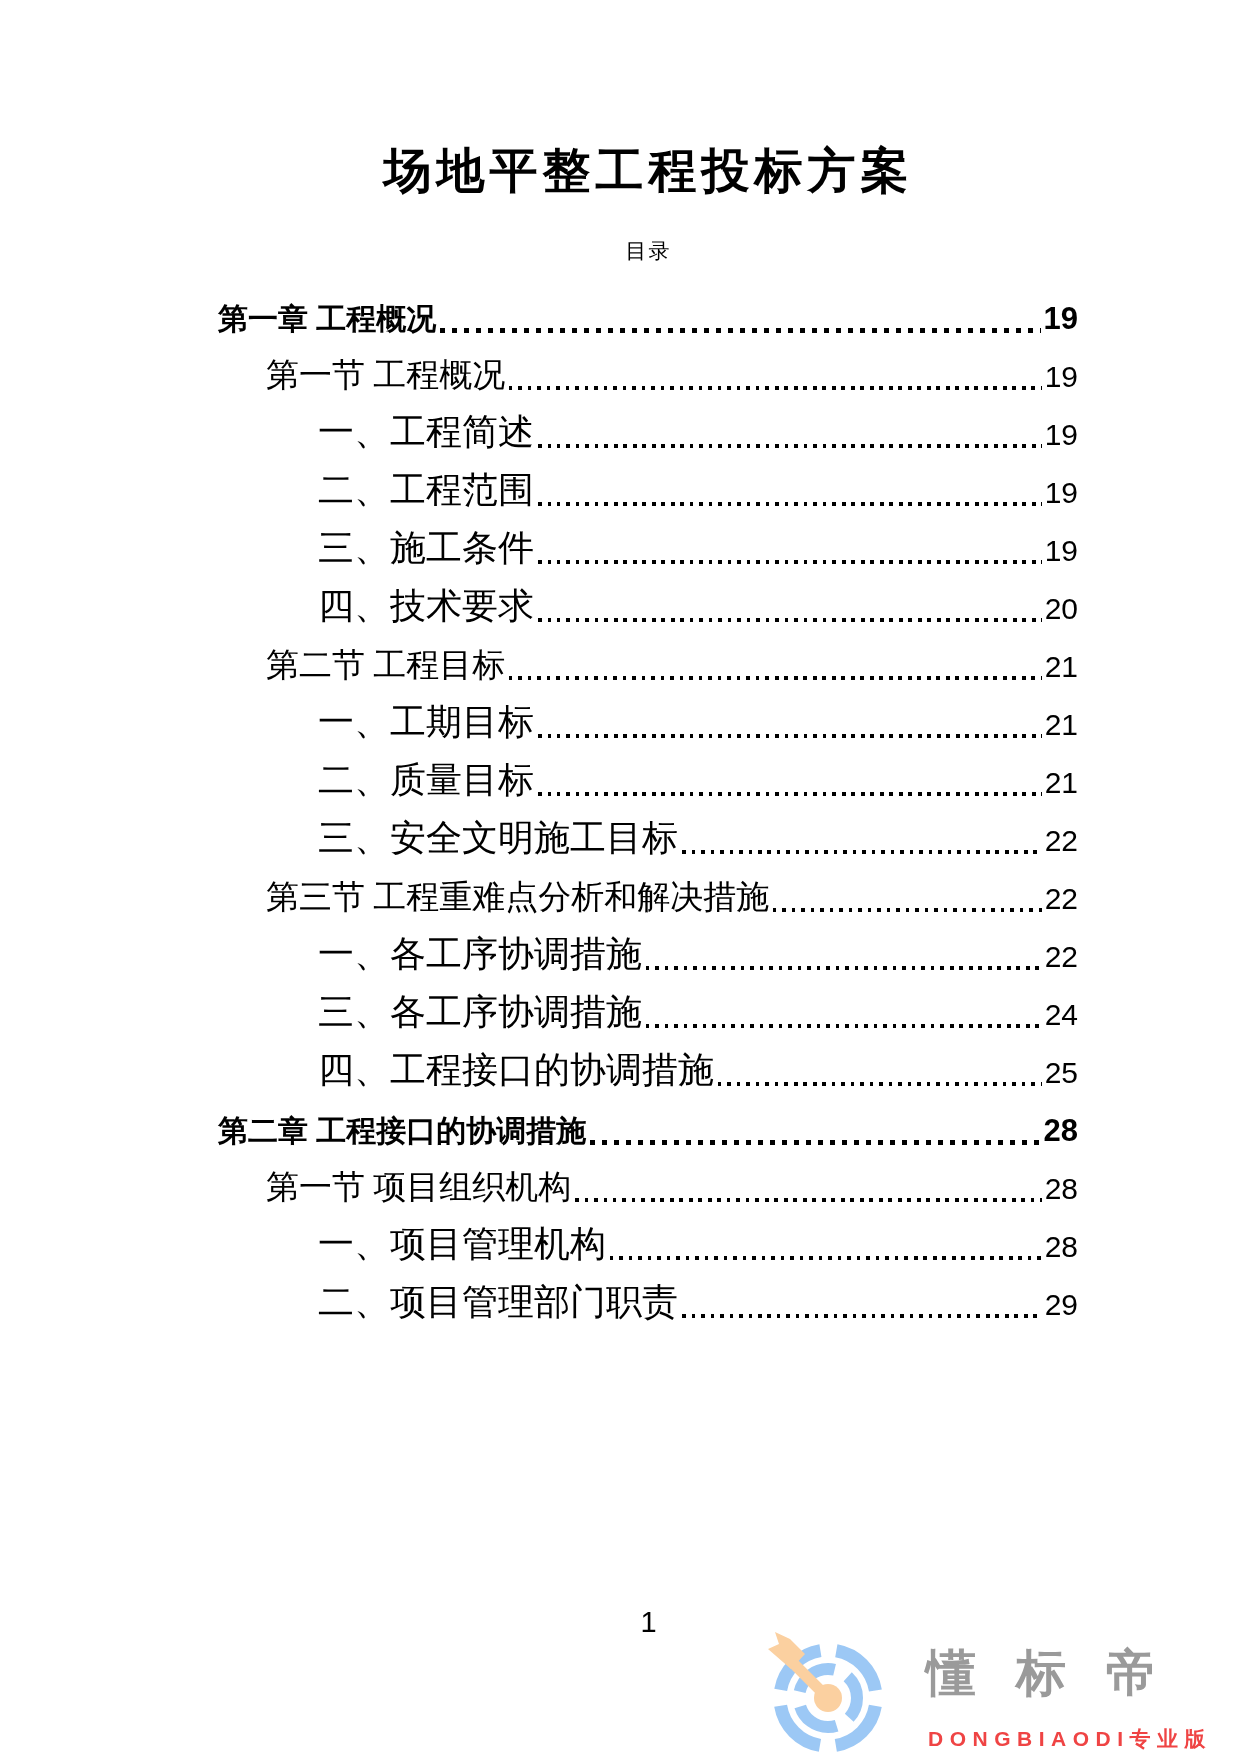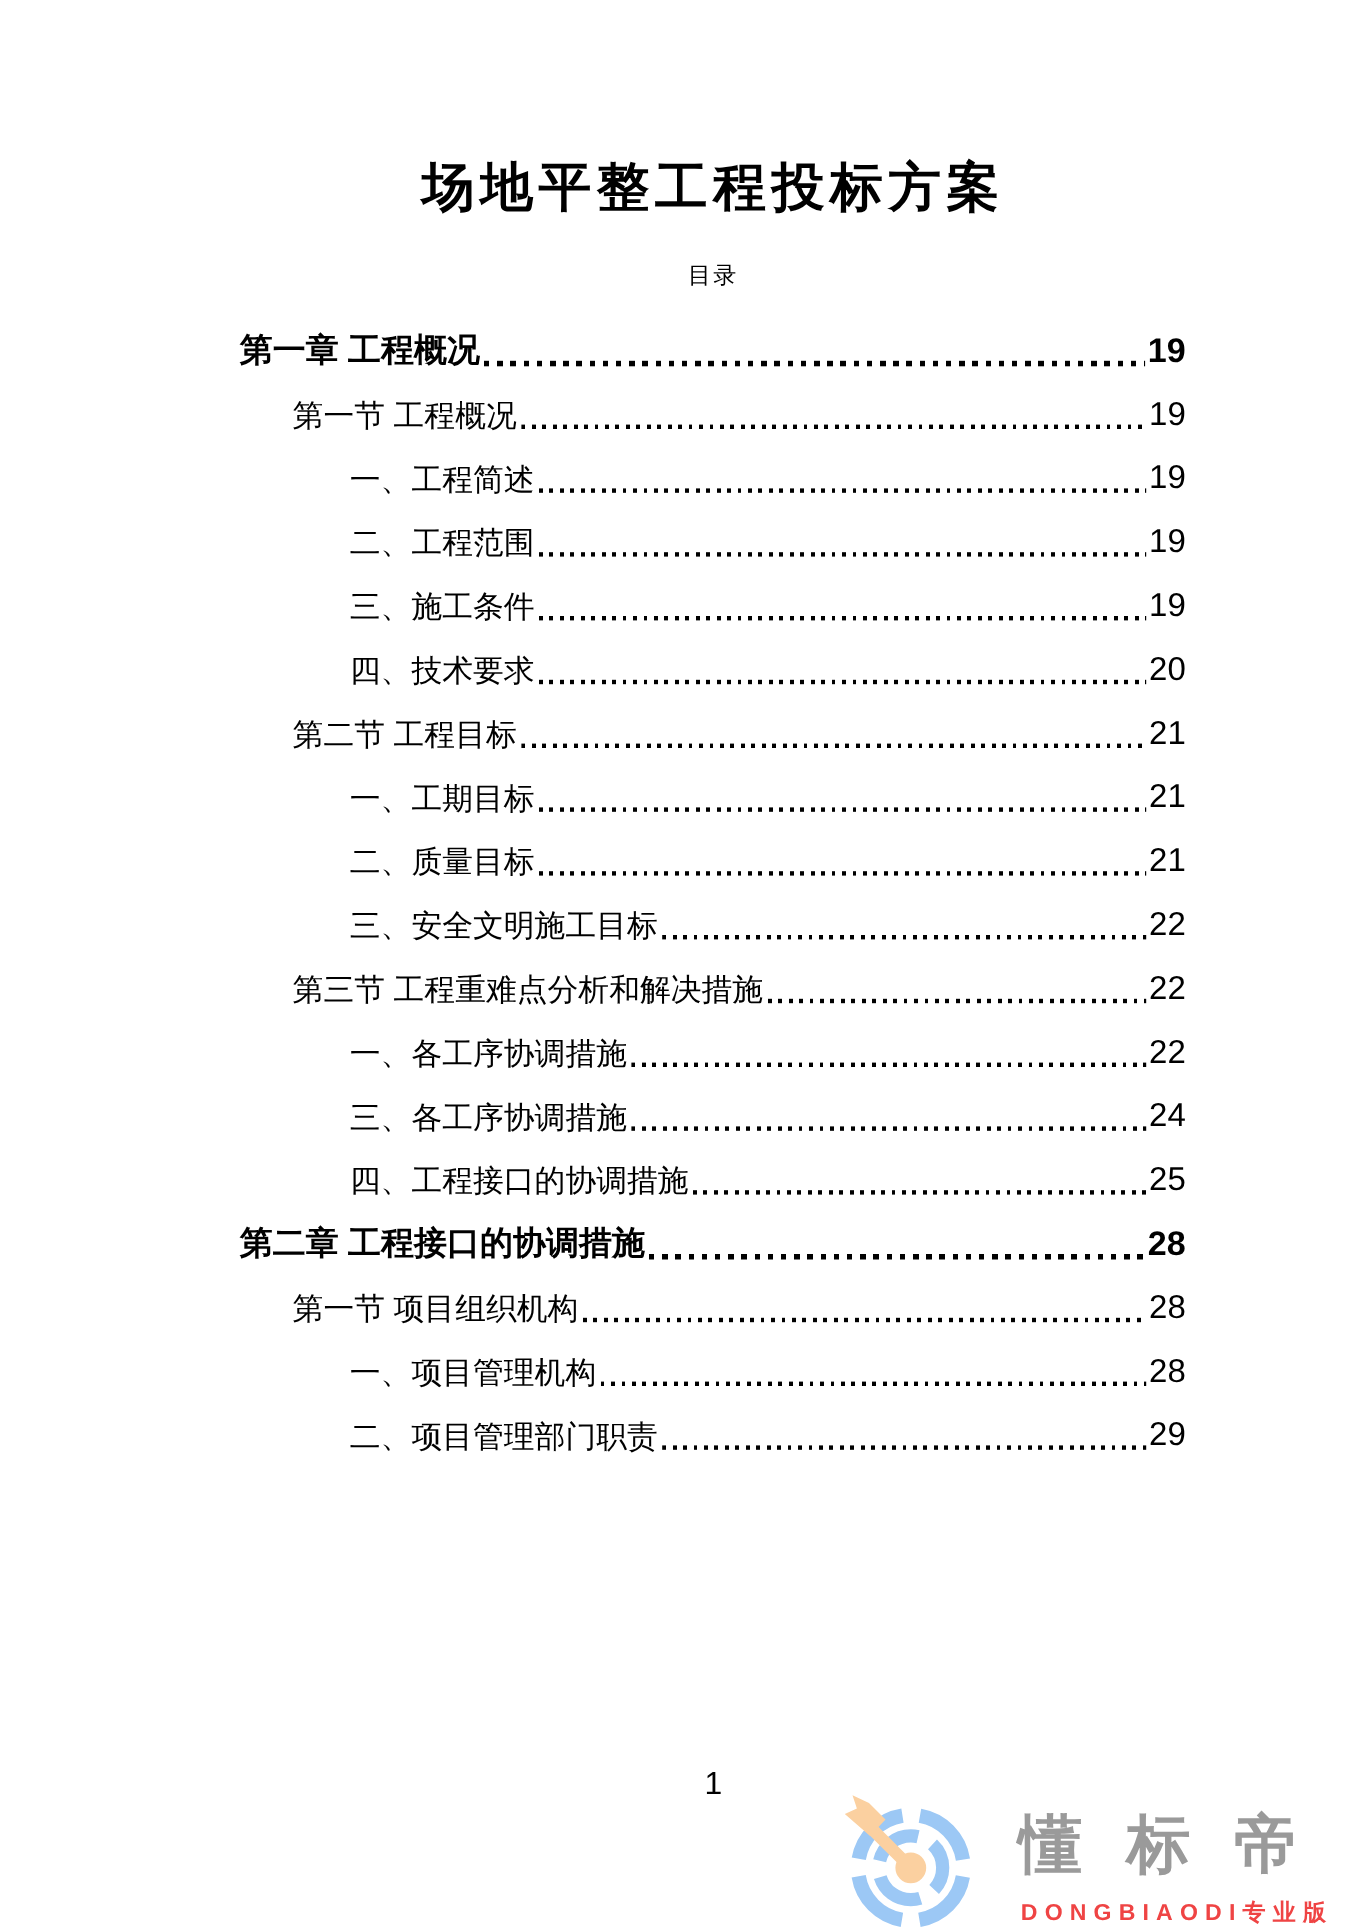--- a/index.html
+++ b/index.html
@@ -32,38 +32,38 @@
     height:58px; box-sizing:border-box;
     padding-bottom:11px;
     cursor:pointer;
   }
   .toc-label, .toc-page { line-height:1; white-space:nowrap; }
   .leader {
     flex:1 1 auto; height:4px; margin:0 3px 2px 4px;
     background:repeating-linear-gradient(90deg,#000 0 3.5px,transparent 3.5px 9.5px);
   }
   .lvl1 .toc-label { padding-left:20px; font-size:30px; font-weight:700; }
-  .lvl2 .toc-label { padding-left:68px; font-size:28px; }
-  .lvl3 .toc-label { padding-left:120px; font-size:28px; }
+  .lvl2 .toc-label { padding-left:68px; font-size:33px;font-family:Liberation Serif, serif; }
+  .lvl3 .toc-label { padding-left:120px; font-size:36px; }
   .toc-page { font-size:30px; }
   .lvl1 .toc-page { font-weight:700; font-size:31px; }
   .lvl1 .leader {
     height:5px; margin-bottom:1px;
     background:repeating-linear-gradient(90deg,#000 0 5px,transparent 5px 12px);
   }
   .footer-page-number {
     position:absolute; top:1608px; left:0; width:100%;
     text-align:center; font-size:29px; line-height:1;
   }
   
   .watermark { position:absolute; left:0; top:0; width:100%; height:100%; pointer-events:none; }
   .wm-icon { position:absolute; left:735px; top:1630px; }
   .wm-cn {
     position:absolute; left:898px; top:1648px;
-    font-size:58px; line-height:1; font-weight:900;
+    font-size:50px; line-height:1; font-weight:900;
     color:#9a9a9a; letter-spacing:40px; white-space:nowrap;
   }
   .wm-en {
     position:absolute; left:900px; top:1727px;
     font-size:21px; line-height:1.15; font-weight:700;
     color:#ef4444; letter-spacing:6.5px; white-space:nowrap;
   }
 </style>
 </head>
 <body>

